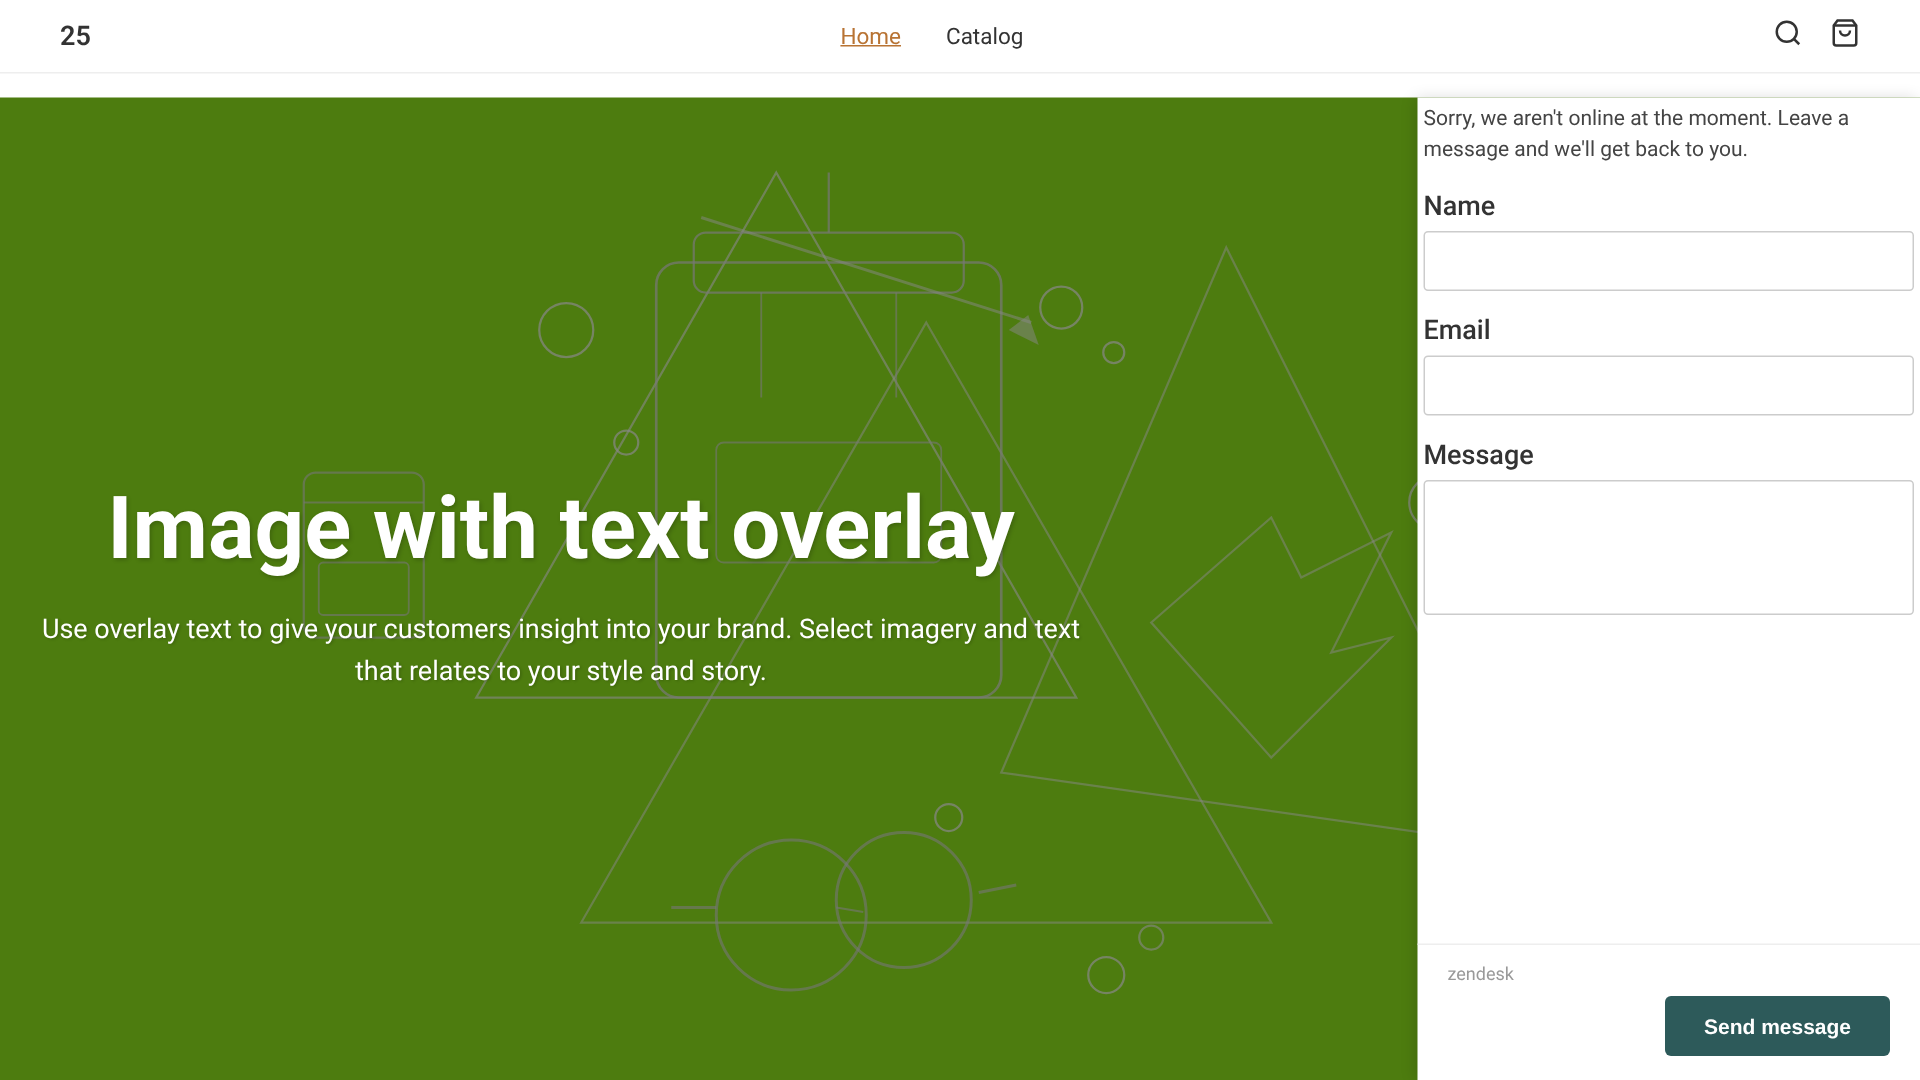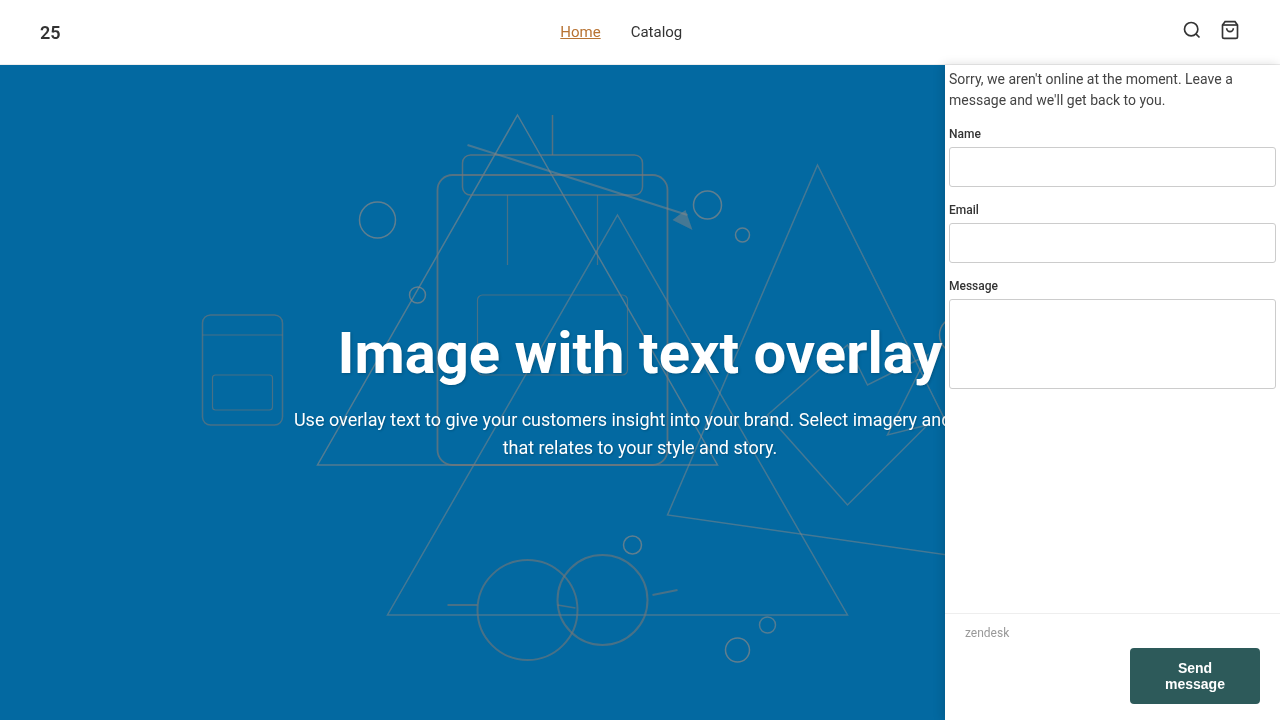--- a/index.html
+++ b/index.html
@@ -1,36 +1,37 @@
 <!DOCTYPE html>
 <html><head>
   <meta charset="utf-8">
   <style>
     * { margin: 0; padding: 0; box-sizing: border-box; }
     body { font-family: -apple-system, BlinkMacSystemFont, 'Segoe UI', Roboto, sans-serif; width: 1280px; height: 720px; overflow: hidden; position: relative; }
 
     
     .navbar {
-      position: absolute; top: 0; left: 0; right: 0; height: 65px;
+      position: absolute; top: 0; left: 0; right: 0; height: 49px;
       background: #fff; display: flex; align-items: center; justify-content: space-between;
       padding: 0 40px; z-index: 10; border-bottom: 1px solid #eee;
     }
     .nav-brand { font-size: 18px; font-weight: 600; color: #333; }
     .nav-links { display: flex; gap: 30px; align-items: flex-end; }
     .nav-link { text-decoration: none; color: #333; font-size: 15px; }
     .nav-link.active { text-decoration: underline; color: #b87333; }
     .nav-icons { display: flex; gap: 18px; align-items: center; }
     .nav-icon { cursor: pointer; color: #333; font-size: 18px; background: none; border: none; }
 
     
     .hero {
       position: absolute; top: 65px; left: 0; right: 0; bottom: 0;
-      background: #0369a1;
-      display: flex; align-items: center; justify-content: center;
+      background: #4d7c0f;
+      display: flex; align-items: center; 
       overflow: hidden;
+      padding-left: 24px;
     }
     
     .hero-svg { position: absolute; top: 0; left: 0; width: 100%; height: 100%; }
 
     .hero-text {
       position: relative; z-index: 2; text-align: center; color: #fff; max-width: 700px;
     }
     .hero-title { font-size: 58px; font-weight: 700; line-height: 1.1; margin-bottom: 20px; text-shadow: 1px 1px 3px rgba(0,0,0,0.2); }
     .hero-subtitle { font-size: 18px; line-height: 1.6; text-shadow: 1px 1px 2px rgba(0,0,0,0.2); }
 
@@ -47,21 +48,21 @@
       min-height: 55px;
     }
     .chat-header-title { font-size: 17px; font-weight: 600; }
     .chat-minimize { background: none; border: none; color: #fff; font-size: 20px; cursor: pointer; line-height: 1; }
 
     .chat-body { flex: 1; padding: 4px; overflow-y: auto; display: flex; flex-direction: column; gap: 16px; }
 
     .chat-offline-msg { font-size: 14px; color: #444; line-height: 1.5; }
 
     .form-group { display: flex; flex-direction: column; gap: 6px; }
-    .form-label { font-size: 12px; color: #333; font-weight: 500; }
+    .form-label { font-size: 18px; color: #333; font-weight: 500; }
     .form-input {
       border: 1px solid #ccc; border-radius: 3px; padding: 8px 10px;
       font-size: 14px; outline: none; height: 40px;
     }
     .form-textarea {
       border: 1px solid #ccc; border-radius: 3px; padding: 8px 10px;
       font-size: 14px; outline: none; height: 90px; resize: none;
     }
 
     .social-sign-in { display: flex; align-items: center; gap: 10px; }
@@ -74,21 +75,21 @@
     .fb-btn { color: #1877f2; }
     .google-btn { color: #333; font-size: 13px; }
 
     .chat-footer {
       padding: 12px 20px 16px; display: flex; flex-direction: column; gap: 8px;
       border-top: 1px solid #eee;
     }
     .send-btn {
       background: #2d5a5a; color: #fff; border: none; border-radius: 4px;
       padding: 12px 20px; font-size: 14px; font-weight: 600; cursor: pointer;
-      align-self: flex-end; width: 130px;
+      align-self: flex-end; width: 150px;
     }
     .zendesk-brand { font-size: 12px; color: #999; }
   </style>
 </head>
 <body>
 
 <nav class="navbar">
   <span class="nav-brand">25</span>
   <div class="nav-links">
     <a class="nav-link active" href="#">Home</a>

